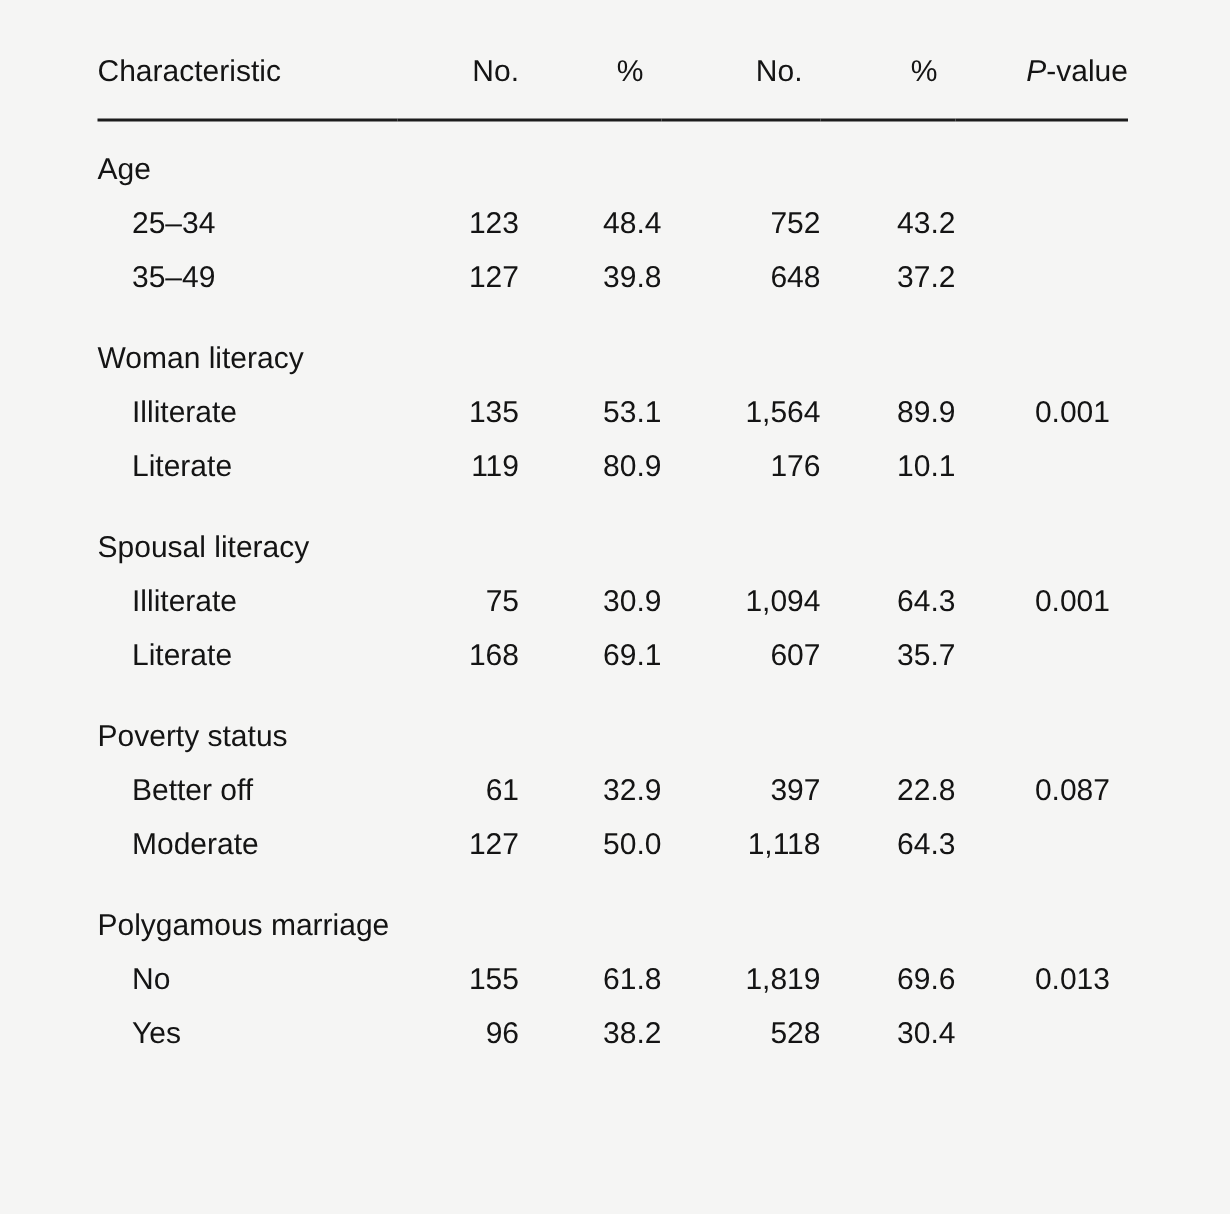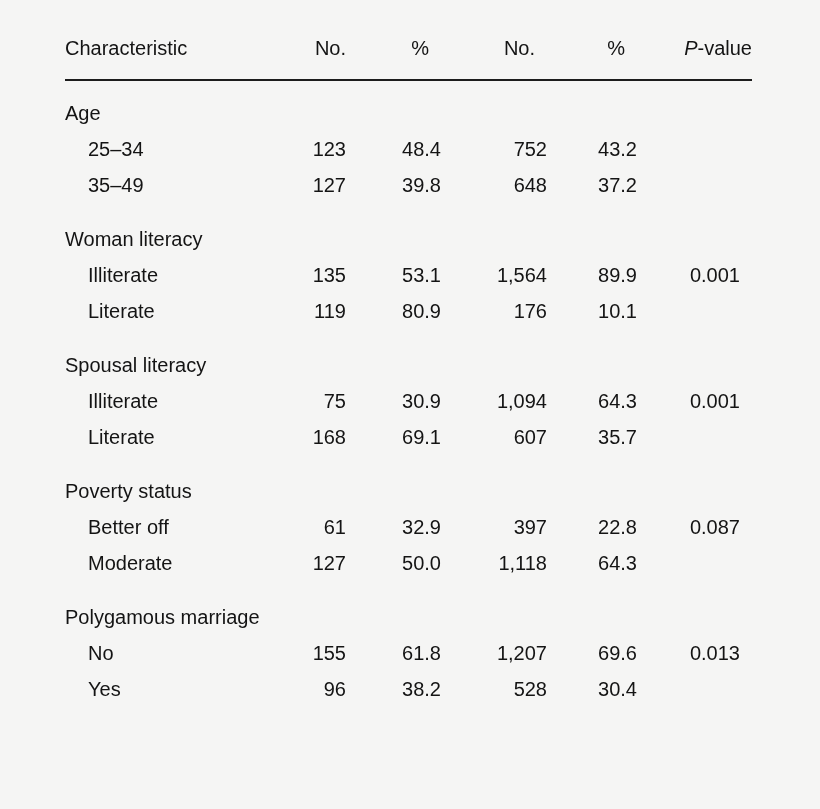--- a/index.html
+++ b/index.html
@@ -146,21 +146,21 @@
       <td class="c-p"></td>
     </tr>
 
     <tr class="section-row">
       <td colspan="6">Polygamous marriage</td>
     </tr>
     <tr>
       <td class="c-char indent">No</td>
       <td>155</td>
       <td>61.8</td>
-      <td>1,207</td>
+      <td>1,819</td>
       <td>69.6</td>
       <td class="c-p">0.013</td>
     </tr>
     <tr>
       <td class="c-char indent">Yes</td>
       <td>96</td>
       <td>38.2</td>
       <td>528</td>
       <td>30.4</td>
       <td class="c-p"></td>

